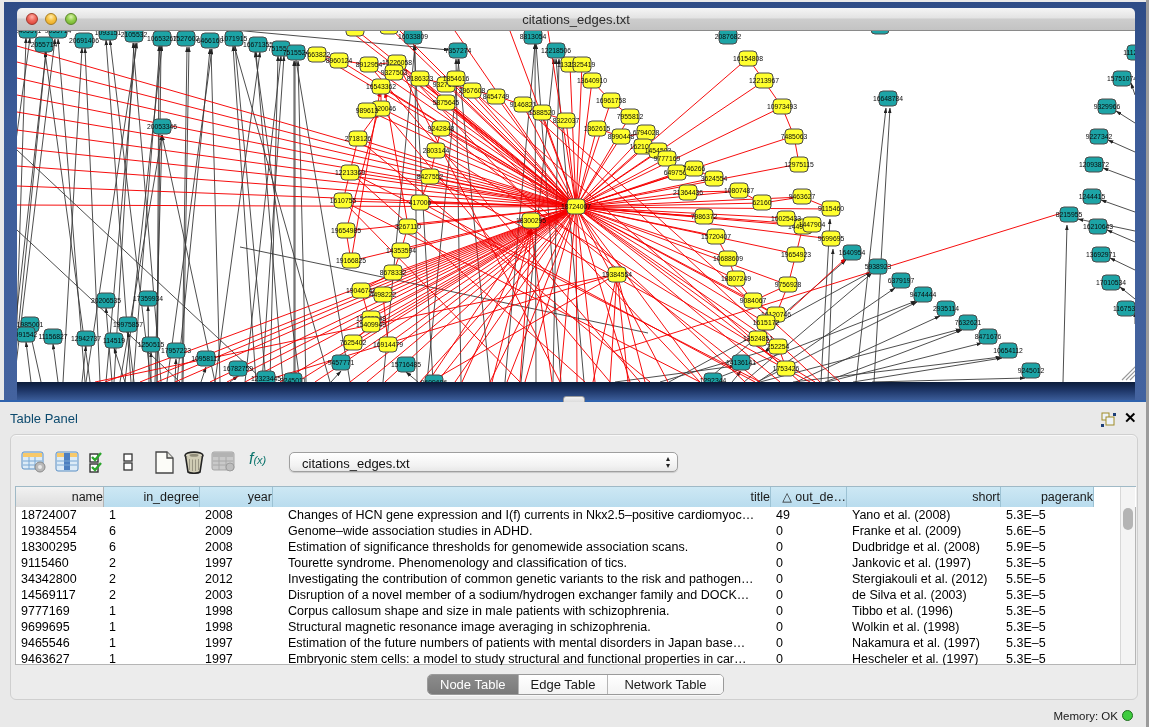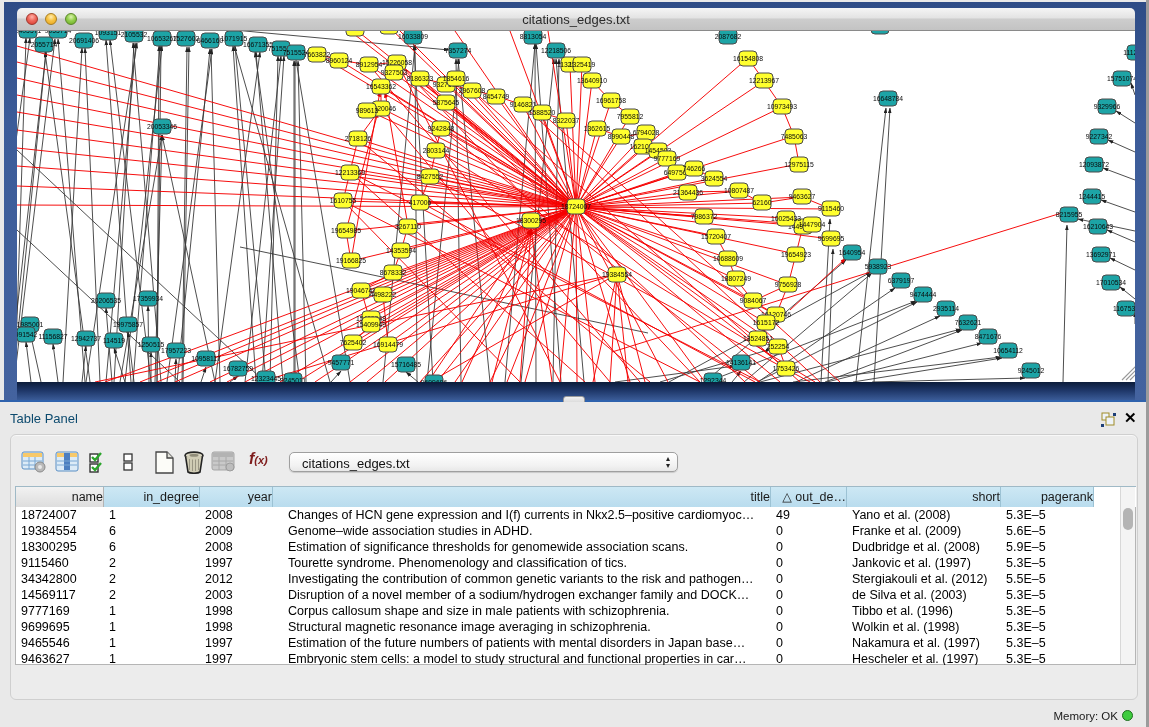--- a/index.html
+++ b/index.html
@@ -722,21 +722,21 @@
     <path d="M3.6 5.5 L6 21 a6.5 2 0 0 0 12 0 L20.4 5.5" fill="#cfcbb4" stroke="#222" stroke-width="1.6"></path>
     <ellipse cx="12" cy="4.3" rx="4.5" ry="1.5" fill="#8f8b78"></ellipse>
     <path d="M7.5 8 v11 M10.5 8.5 v11.5 M13.5 8.5 v11.5 M16.5 8 v11" stroke="#9a9684" stroke-width="1"></path>
   </svg>
   <svg class="ic" style="left:211px" width="25" height="21" viewBox="0 0 25 21">
     <rect x="1" y="1" width="22" height="18" rx="2" fill="#c9c9c9" stroke="#a5a5a5"></rect>
     <rect x="2" y="2" width="20" height="4" fill="#b3b3b3"></rect>
     <path d="M2 10 h20 M2 14 h20 M8 6 v13 M15 6 v13" stroke="#a8a8a8" stroke-width="1" fill="none"></path>
     <circle cx="19" cy="16" r="4" fill="#bdbdbd" stroke="#9d9d9d"></circle>
   </svg>
-  <div class="ic" style="left:249px;top:450px;font-size:16px;font-style:italic;font-weight:bold;color:#7f1d1d">f<span style="font-size:11px">(x)</span></div>
+  <div class="ic" style="left:249px;top:450px;font-size:16px;font-style:italic;font-weight:normal;color:#0f766e">f<span style="font-size:11px">(x)</span></div>
   <div id="combo">
       <div id="combotext">citations_edges.txt</div>
       <div id="comboarr">
         <div>▴</div>
         <div>▾</div>
       </div>
     </div>
   <div id="tbl"></div>
   <div id="thead">
     <div class="th" id="th0">name</div>
@@ -835,15 +835,20 @@
         <div class="c1">1</div>
         <div class="c2">1997</div>
         <div class="c3">Embryonic stem cells: a model to study structural and functional properties in car…</div>
         <div class="c4">0</div>
         <div class="c5">Hescheler et al. (1997)</div>
         <div class="c6">5.3E–5</div>
       </div>
   </div>
   <div id="vscroll"></div>
     <div id="vthumb"></div>
+  <div id="tabs">
+    <div class="tab sel">Node Table</div>
+      <div class="tab">Edge Table</div>
+      <div class="tab">Network Table</div>
+  </div>
   <div id="mem">Memory: OK</div>
     <div id="memdot"></div>
   <div id="rightedge2"></div>
 </div>
 </body></html>

